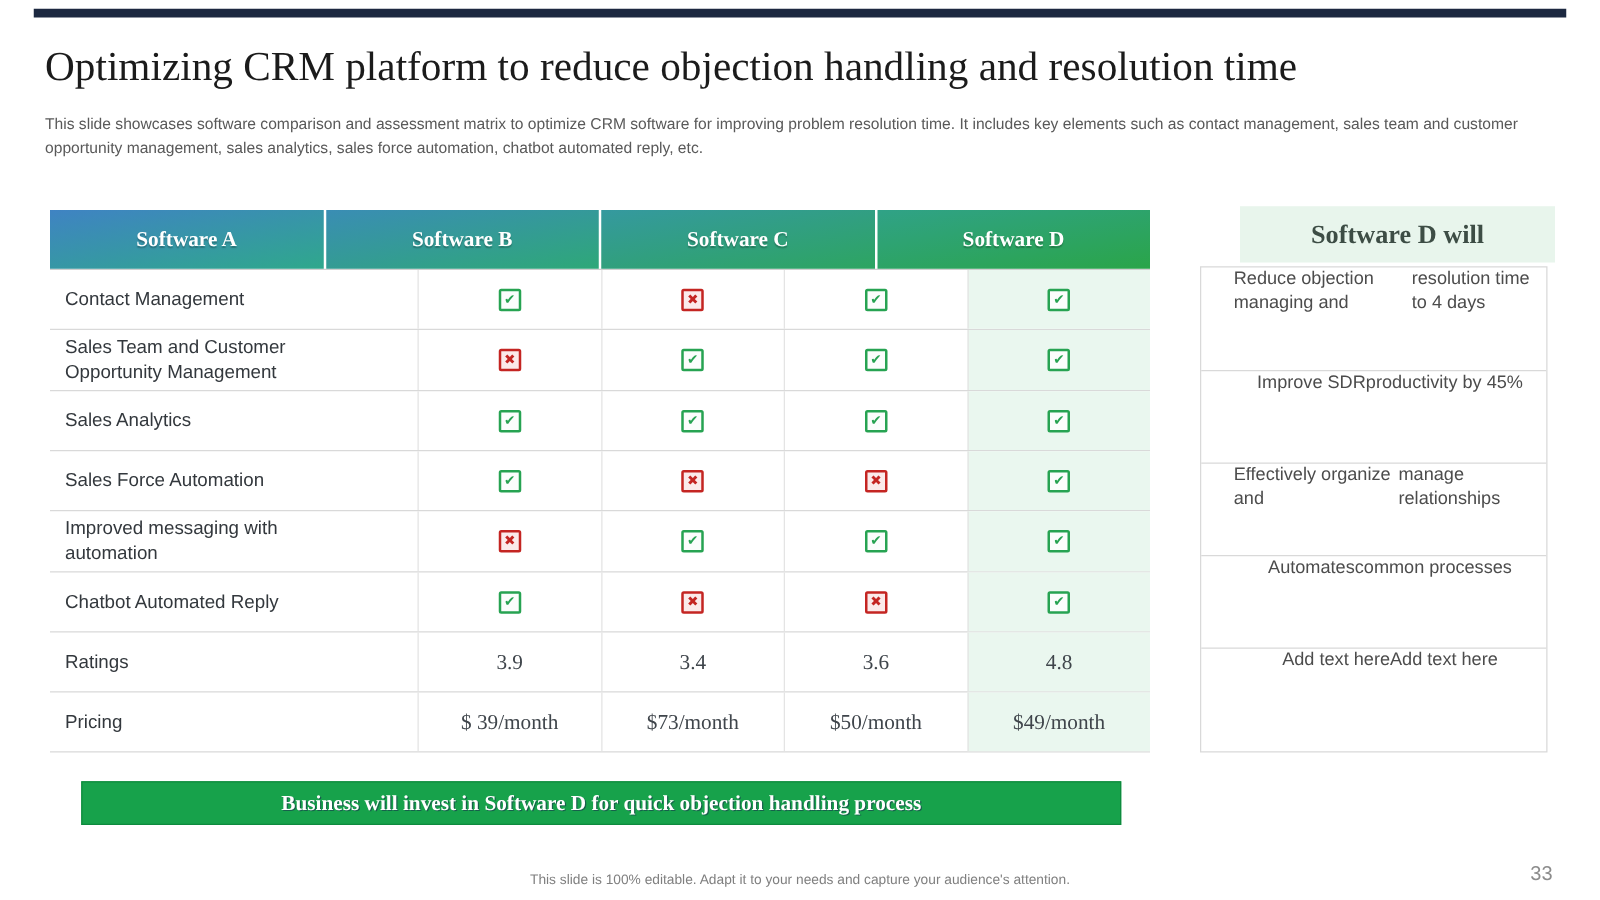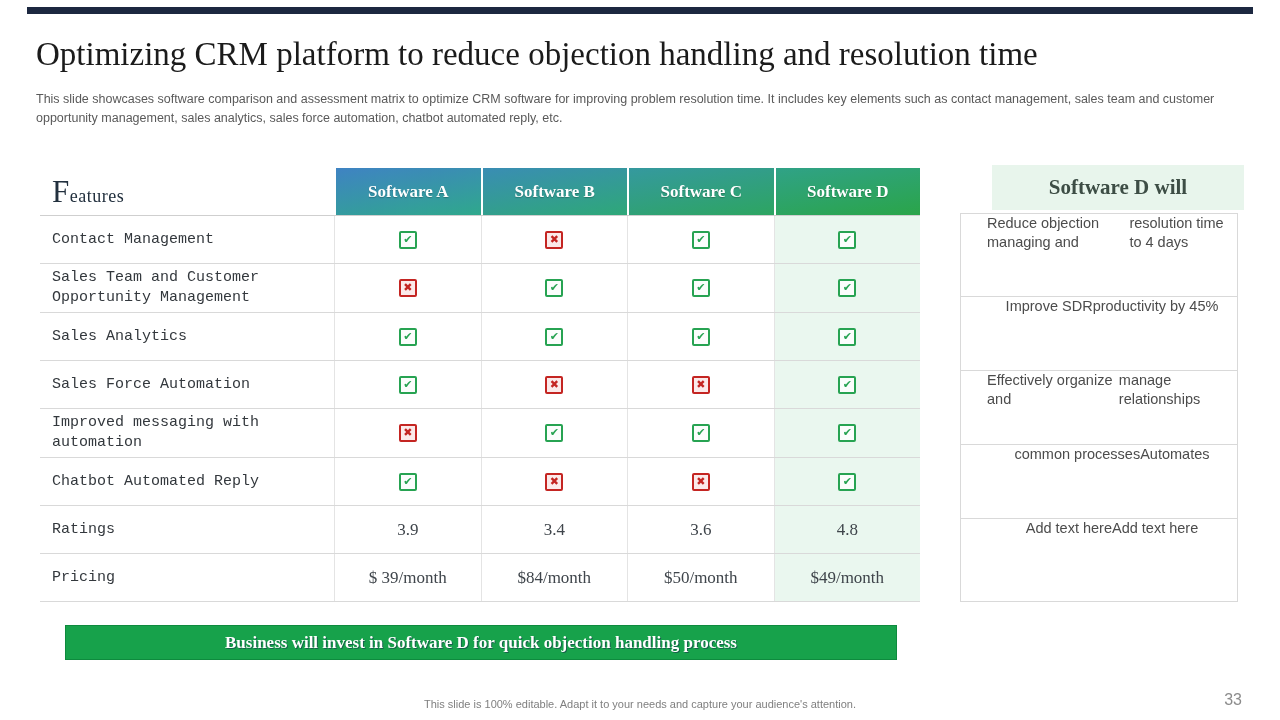--- a/index.html
+++ b/index.html
@@ -17,21 +17,21 @@
   .f-hdr{width:294px;box-sizing:border-box;display:flex;align-items:center;background:#fff;}
   .features-label{font-family:"Liberation Serif",serif;color:#22303e;font-size:18px;
                   letter-spacing:.5px;display:inline-block;padding-left:12px;}
   .features-label::first-letter{font-size:31px;}
   .col-hdr{flex:1;display:flex;align-items:center;justify-content:center;}
   .col-hdr span{font-family:"Liberation Serif",serif;font-weight:700;font-size:17px;color:#ffffff;
                 text-shadow:0 1px 1px rgba(0,0,0,.25);}
   .t-body{border-top:1px solid #cfcfcf;}
   .t-row{display:flex;min-height:47px;border-bottom:1px solid #d9d9d9;}
   .f-cell{width:294px;box-sizing:border-box;display:flex;align-items:center;padding:4px 40px 4px 12px;
-          font-family:Liberation Mono, monospace;font-size:15px;color:#33383d;line-height:20px;}
+          font-family:Liberation Sans, sans-serif;font-size:15px;color:#33383d;line-height:20px;}
   .v-cell{flex:1;display:flex;align-items:center;justify-content:center;border-left:1px solid #e4e4e4;}
   .v-cell.col-d{background:#eaf7ef;}
   .val-text{font-family:"Liberation Serif",serif;font-size:17px;color:#3f454b;}
   .mark{display:inline-block;width:14px;height:14px;border-radius:2px;text-align:center;
         font-family:"DejaVu Sans",sans-serif;font-size:11px;line-height:14px;font-weight:700;}
   .mark.check{border:2px solid #27a352;color:#27a352;background:#fbfdfc;}
   .mark.cross{border:2px solid #c42522;color:#c42522;background:#fbeaea;}
 
   
   .panel-title{position:absolute;left:992px;top:165px;width:252px;height:45px;background:#e8f5ec;
@@ -58,23 +58,20 @@
 <body>
 
 <div class="slide">
   <div class="top-bar"></div>
 
   <h1 class="title">Optimizing CRM platform to reduce objection handling and resolution time</h1>
   <p class="subtitle">This slide showcases software comparison and assessment matrix to optimize CRM software for improving problem resolution time. It includes key elements such as contact management, sales team and customer opportunity management, sales analytics, sales force automation, chatbot automated reply, etc.</p>
 
   <div class="cmp-table">
     <div class="hdr-row">
-      <div class="f-hdr">
-        <span class="features-label">Features</span>
-      </div>
 
     <div class="col-hdr" style="background: linear-gradient(170deg, rgb(63, 131, 195), rgb(47, 168, 140));">
           <span>Software A</span>
         </div>
         <div class="col-hdr" style="background: linear-gradient(170deg, rgb(58, 141, 180), rgb(46, 168, 120));">
           <span>Software B</span>
         </div>
         <div class="col-hdr" style="background: linear-gradient(170deg, rgb(53, 153, 159), rgb(45, 165, 97)); text-align: center;">
           <span>Software C</span>
         </div>
@@ -188,21 +185,21 @@
           <div class="v-cell col-d">
             <span class="val-text">4.8</span>
           </div>
         </div>
         <div class="t-row">
           <div class="f-cell">Pricing</div>
           <div class="v-cell">
             <span class="val-text">$ 39/month</span>
           </div>
           <div class="v-cell">
-            <span class="val-text">$84/month</span>
+            <span class="val-text">$73/month</span>
           </div>
           <div class="v-cell">
             <span class="val-text">$50/month</span>
           </div>
           <div class="v-cell col-d">
             <span class="val-text">$49/month</span>
           </div>
         </div>
       </div>
   </div>
@@ -216,22 +213,22 @@
       </div>
       <div class="b-item">
         <span>Improve SDR</span>
         <span>productivity by 45%</span>
       </div>
       <div class="b-item">
         <span>Effectively organize and</span>
         <span>manage relationships</span>
       </div>
       <div class="b-item">
+        <span>Automates</span>
         <span>common processes</span>
-        <span>Automates</span>
       </div>
       <div class="b-item tall">
         <span>Add text here</span>
         <span>Add text here</span>
       </div>
     </div>
 
   <div class="banner">Business will invest in Software D for quick objection handling process</div>
 
   <div class="footer">This slide is 100% editable. Adapt it to your needs and capture your audience's attention.</div>

